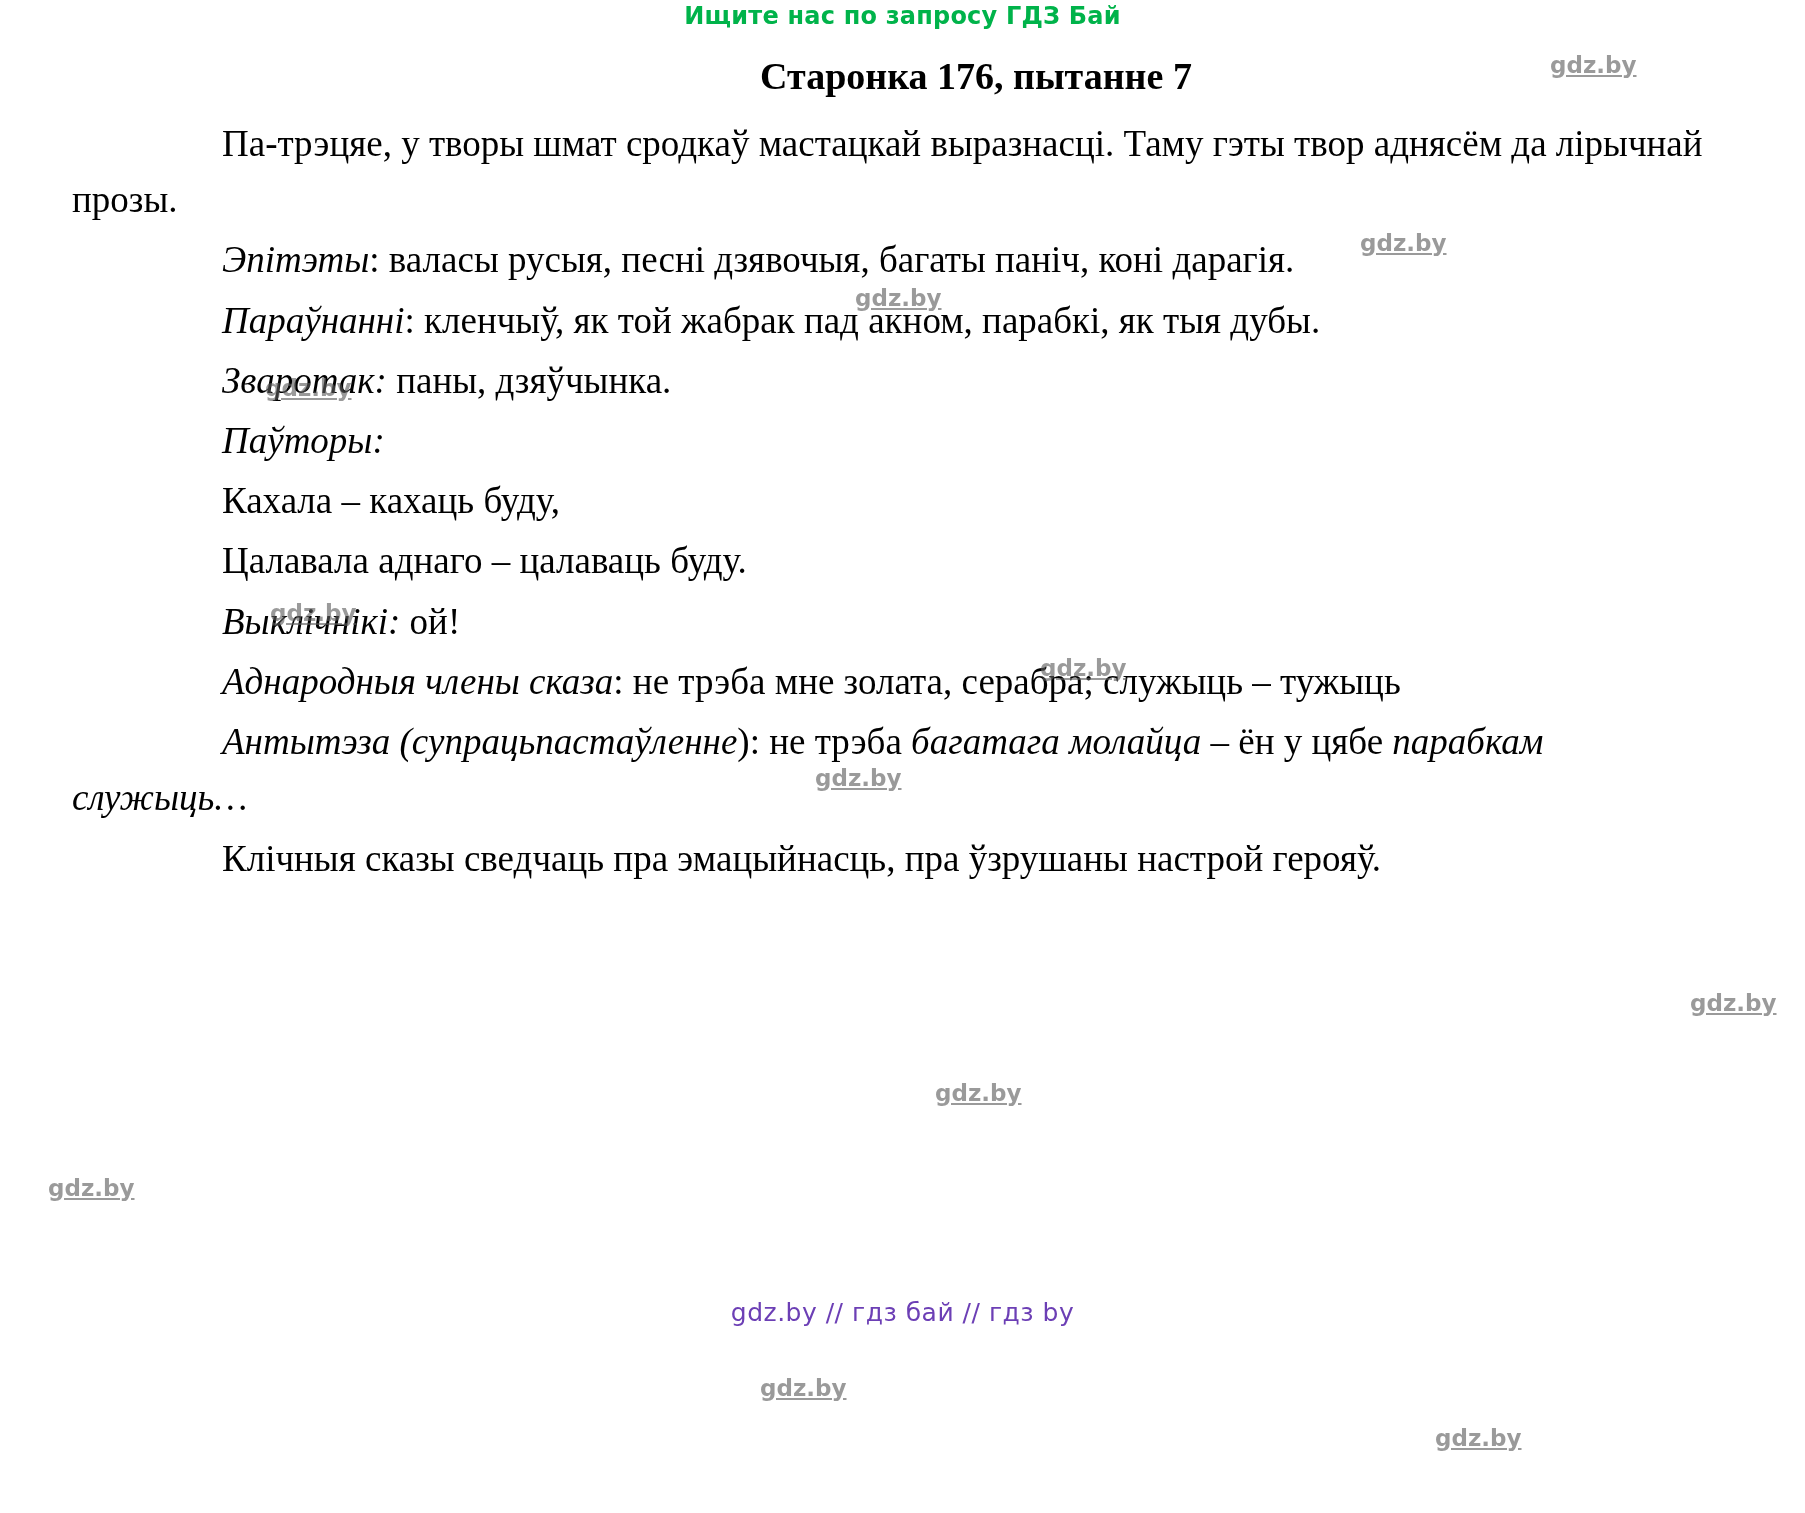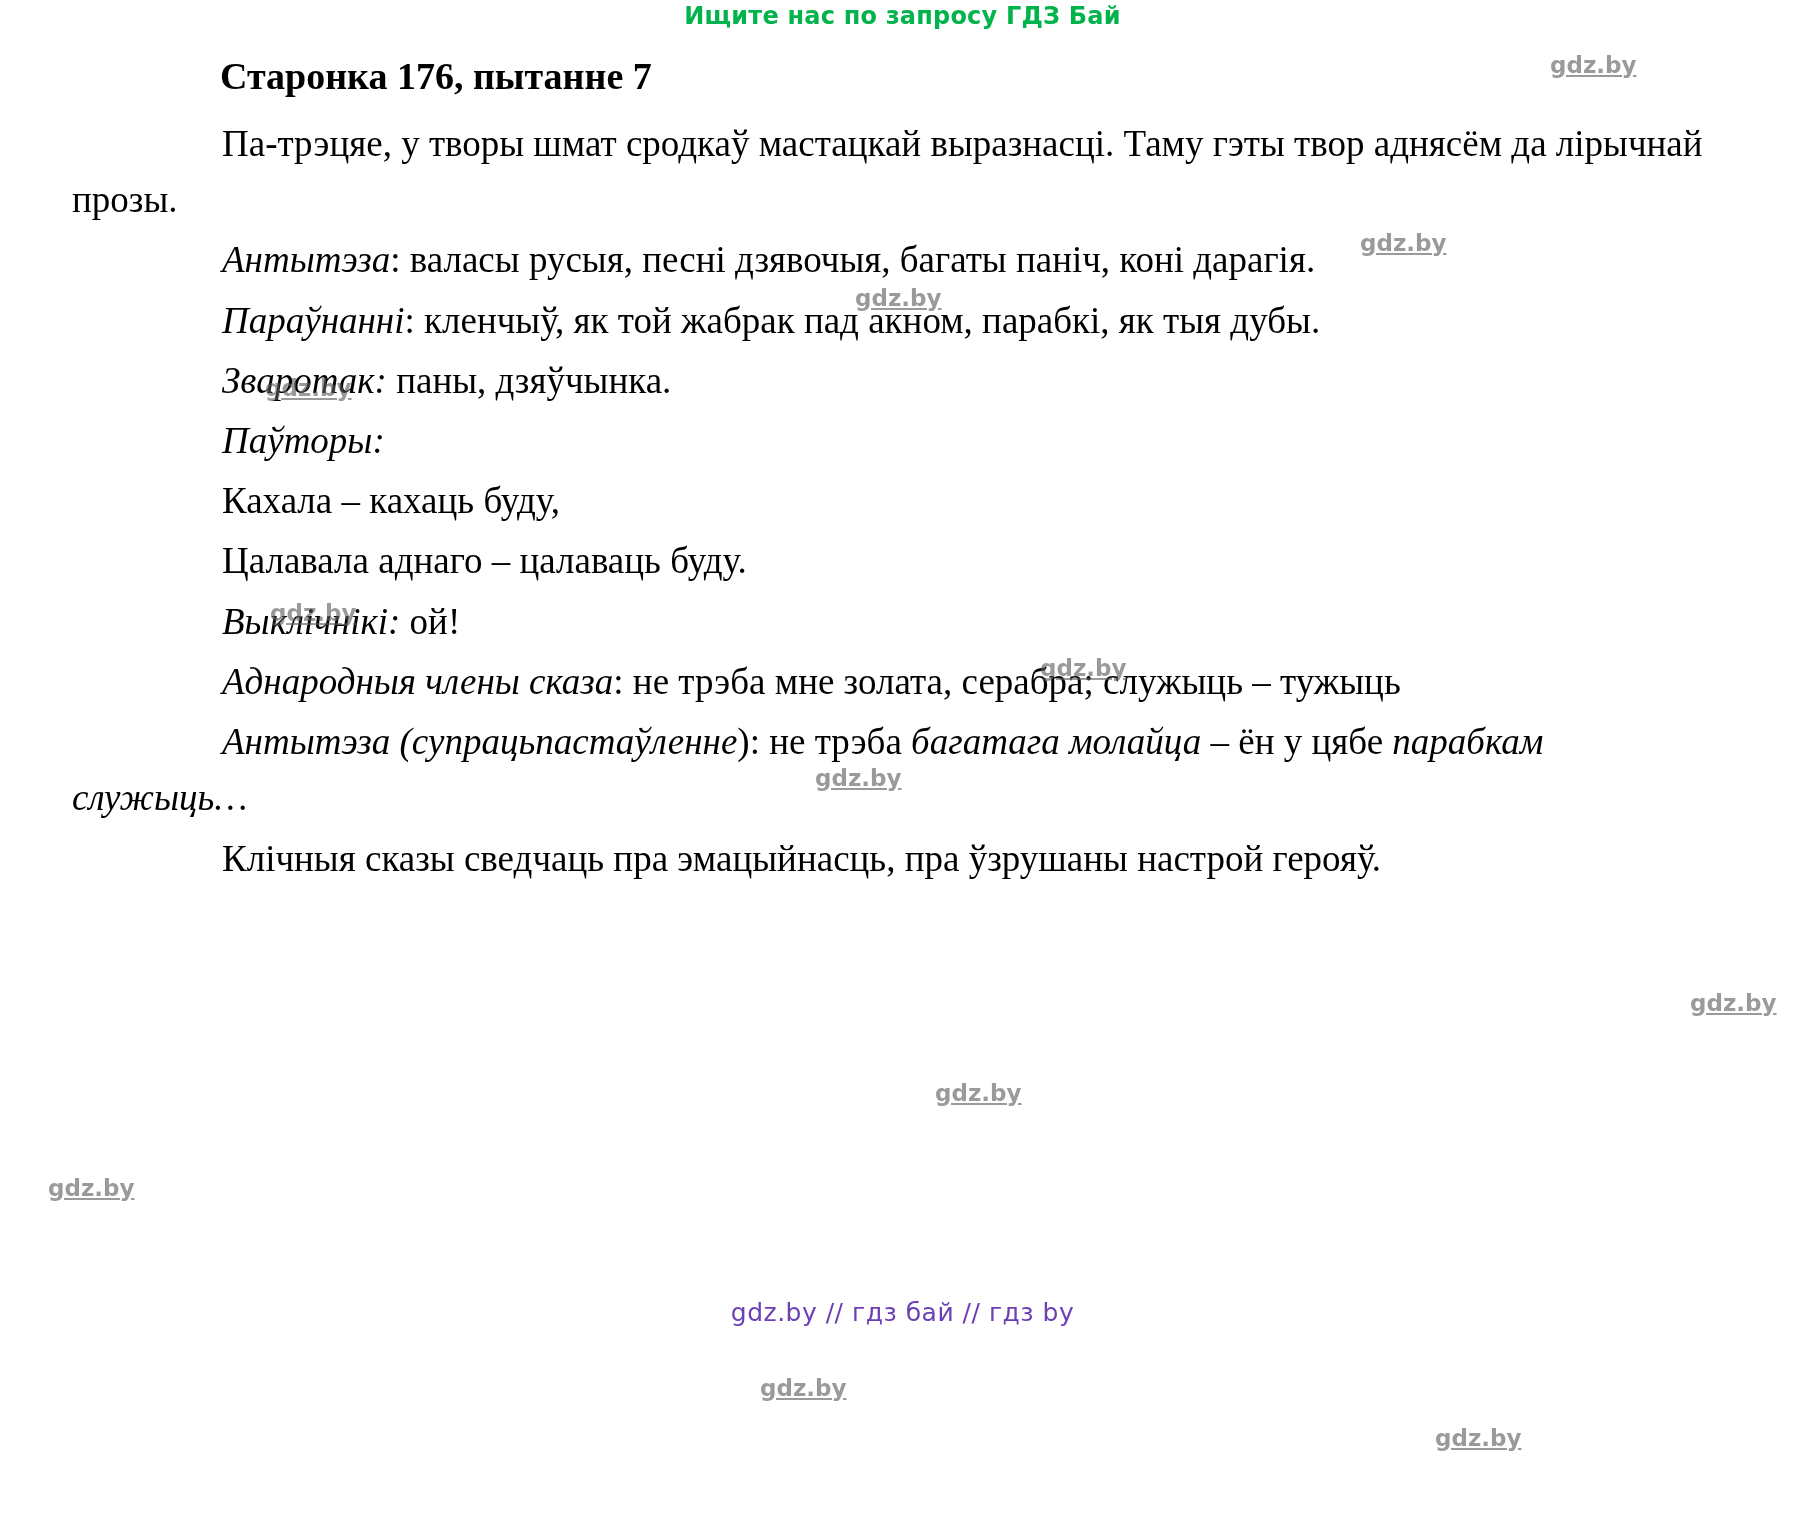--- a/index.html
+++ b/index.html
@@ -38,20 +38,21 @@
     position: absolute;
     left: 72px;
     top: 56px;
     width: 1660px;
   }
   .title {
     font-size: 38px;
     font-weight: 700;
     margin: 0 0 18px 148px;
     line-height: 1.1;
+    text-align: center;
   }
   p.para {
     margin: 0 6px 4px 0;
     font-size: 37px;
     line-height: 1.52;
     text-indent: 150px;
     text-align: left;
   }
   .it {
     font-style: italic;
@@ -88,21 +89,21 @@
   <div class="promo">Ищите нас по запросу ГДЗ Бай</div>
 
   <div class="content">
     <div class="title">Старонка 176, пытанне 7</div>
 
     <p class="para">
       <span>Па-трэцяе, у творы шмат сродкаў мастацкай выразнасці. Таму гэты твор аднясём да лірычнай прозы.</span>
     </p>
 
     <p class="para">
-      <span class="it">Антытэза</span><span>: валасы русыя, песні дзявочыя, багаты паніч, коні дарагія.</span>
+      <span class="it">Эпітэты</span><span>: валасы русыя, песні дзявочыя, багаты паніч, коні дарагія.</span>
     </p>
 
     <p class="para">
       <span class="it">Параўнанні</span><span>: кленчыў, як той жабрак пад акном, парабкі, як тыя дубы.</span>
     </p>
 
     <p class="para">
       <span class="it">Зваротак:</span><span> паны, дзяўчынка.</span>
     </p>
 

